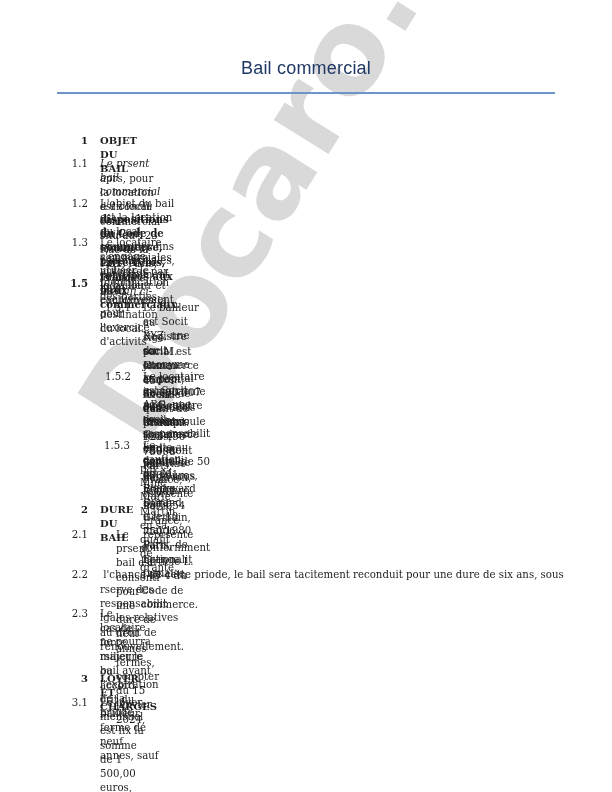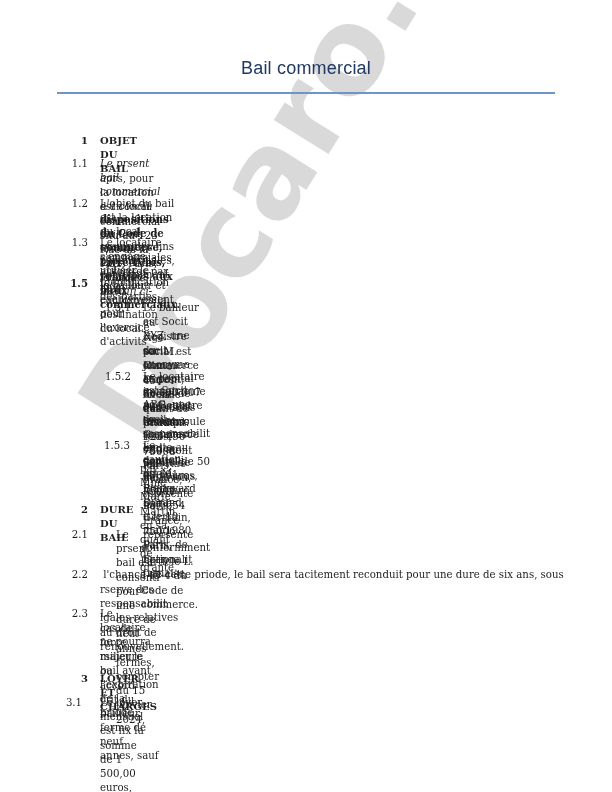--- a/index.html
+++ b/index.html
@@ -111,18 +111,18 @@
       <span class="txt" style="left:100px;top:0;">Le locataire ne pourra rsilier le bail avant l'expiration de la priode ferme de neuf annes, sauf</span>
       <span class="txt" style="left:100px;top:15px;">cas de force majeure ou accord crit du bailleur.</span>
     </div>
 
     <div class="row heading" style="top:672px;">
       <span class="num" style="left:70px;width:18px;">3</span>
       <span class="txt" style="left:100px;">LOYER ET CHARGES</span>
     </div>
 
     <div class="row" style="top:696px;">
-      <span class="num" style="left:60px;width:28px;text-align:center;">3.1</span>
+      <span class="num" style="left:60px;width:28px;">3.1</span>
       <span class="txt" style="left:100px;top:0;">Le loyer mensuel est fix  la somme de 1 500,00 euros, hors charges, payable par le locataire au</span>
     </div>
 
   </div>
 </div>
 
 </body></html>

